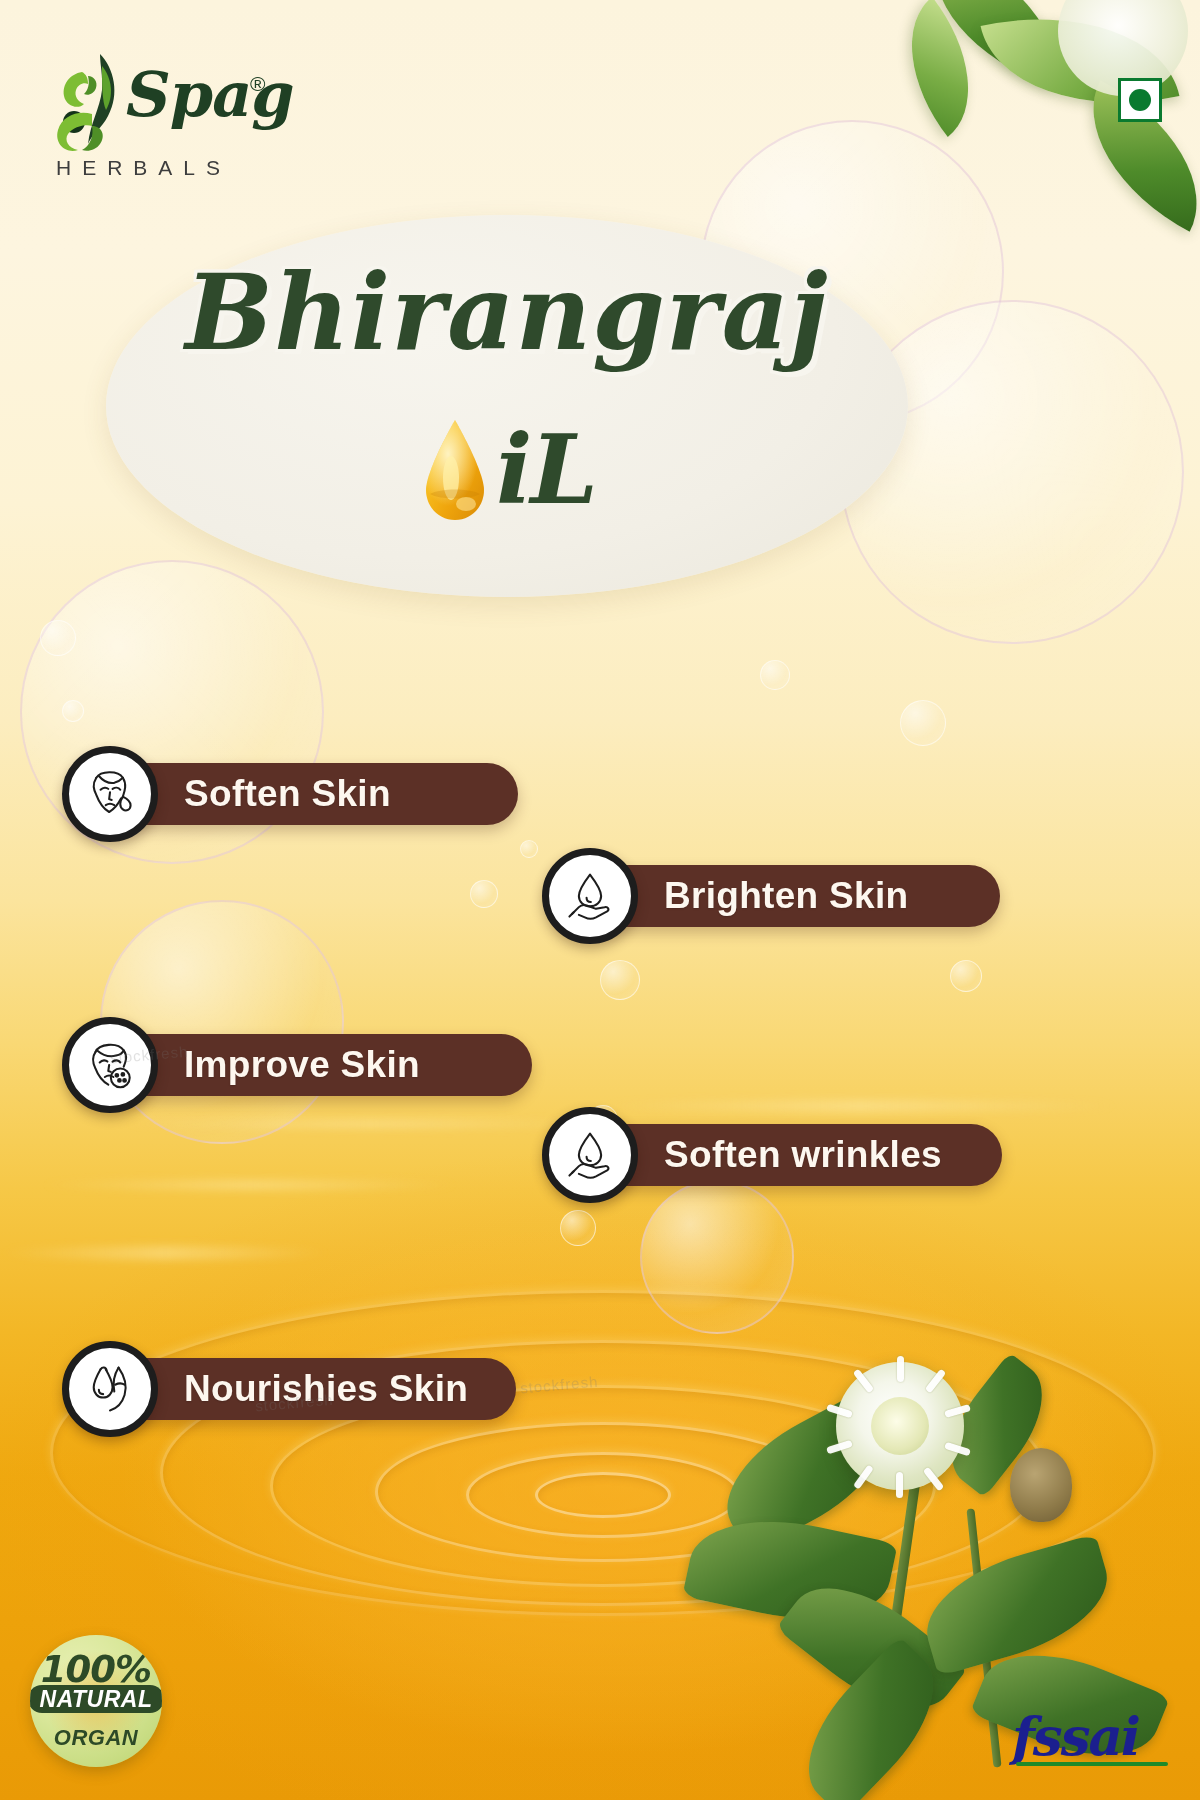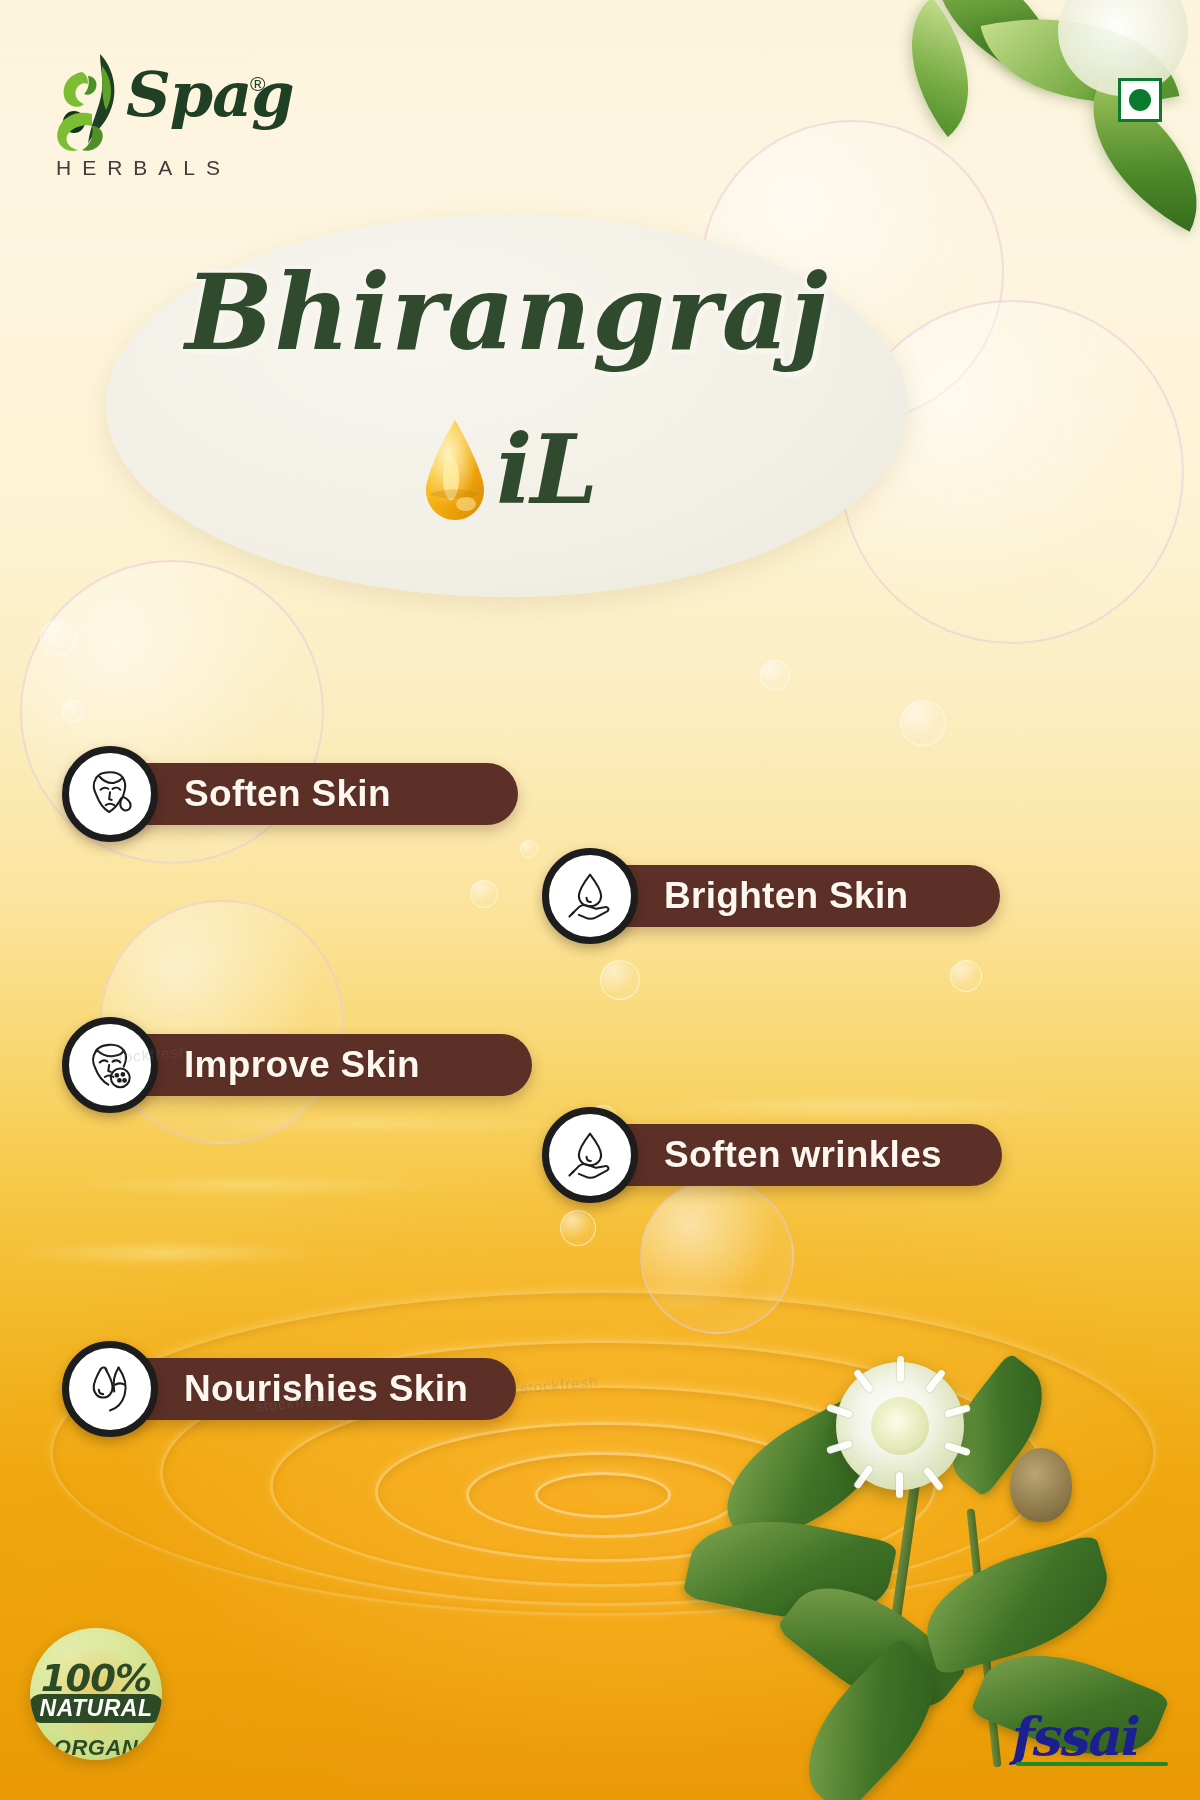--- a/index.html
+++ b/index.html
@@ -111,24 +111,24 @@
   }
   .pill .icocirc{
     position:absolute;left:-14px;top:-17px;width:96px;height:96px;border-radius:50%;
     background:#fff;border:7px solid #1d1d1d;box-sizing:border-box;
     display:flex;align-items:center;justify-content:center;
     box-shadow:0 5px 12px rgba(50,20,10,.3);
   }
 
   
   #naturalBadge{
-    position:absolute;left:30px;bottom:40px;width:132px;height:132px;border-radius:50%;
+    position:absolute;left:30px;bottom:33px;width:132px;height:132px;border-radius:50%;
     background:radial-gradient(circle at 35% 28%, #e7efb2 0%, #d9e79a 42%, #c9dd84 72%, #b9d06e 100%);
     box-shadow:0 5px 14px rgba(90,70,10,.3);
-    display:flex;flex-direction:column;align-items:center;justify-content:flex-end;
+    display:flex;flex-direction:column;align-items:center;justify-content:center;
     overflow:hidden;
   }
   #naturalBadge .innerglow{position:absolute;left:14px;top:14px;width:104px;height:104px;border-radius:50%;
     background:radial-gradient(circle at 50% 50%, rgba(240,175,50,.55), rgba(240,175,50,0) 70%);}
   #naturalBadge .pct{position:relative;font-family:"DejaVu Sans", sans-serif;font-weight:bold;font-style:italic;
     font-size:37px;color:#2d4a27;line-height:.95;letter-spacing:-1px;margin-bottom:-2px;}
   #naturalBadge .nat{position:relative;font-weight:bold;font-style:italic;font-size:23px;color:#fff;
     background:#2d4a27;border-radius:14px;padding:1px 12px;line-height:1.15;letter-spacing:.5px;}
   #naturalBadge .org{position:relative;font-weight:bold;font-style:italic;font-size:22px;color:#2d4a27;
     line-height:1.1;letter-spacing:.5px;margin-top:13px;}

